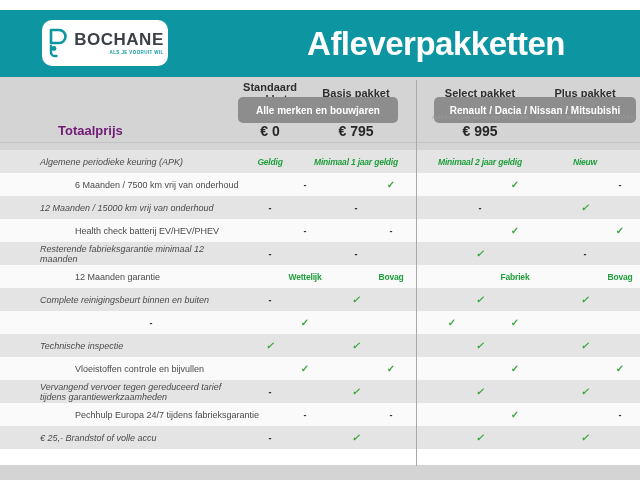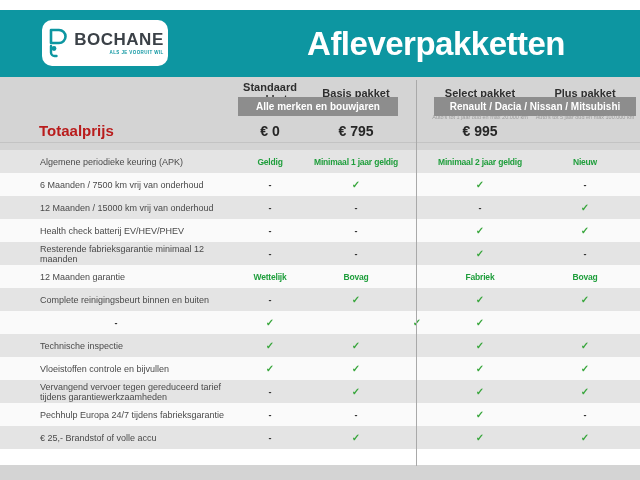--- a/index.html
+++ b/index.html
@@ -35,39 +35,39 @@
     width:640px;position:absolute;left:0;
   }
   .grid > div{display:flex;align-items:center;justify-content:center;text-align:center;}
   
   .colnames{top:81px;height:15px;}
   .colname{font-size:11px;font-weight:bold;color:#2e2e2e;}
   
   .badgerow{top:97px;height:15px;}
   .badge{
     background:#8d8d8d;color:#ffffff;font-weight:bold;font-size:10px;
-    height:19px;border-radius:0;
+    height:26px;border-radius:5px;
   }
   .span-left{grid-column:2/4;margin:0 6px;}
   .span-right{grid-column:5/7;margin:0 4px;}
   
   .noterow{top:113px;height:8px;}
   .note{font-size:5.5px;color:#9b9b9b;white-space:nowrap;}
   .note-select{grid-column:5;}
   .note-plus{grid-column:6;}
   
   .pricerow{top:119px;height:23px;}
-  .total-label{justify-content:flex-start !important;padding-left:39px;font-size:15px;font-weight:bold;color:#b91c1c;}
+  .total-label{justify-content:flex-start !important;padding-left:58px;font-size:13px;font-weight:bold;color:#701a75;}
   .price{font-size:14px;font-weight:bold;color:#262626;}
   .header-divider-line{position:absolute;top:142px;left:0;width:640px;height:1px;background:#c3c3c3;}
   
   .table-wrap{position:absolute;top:150px;left:0;width:640px;background:#ffffff;padding-bottom:16px;}
   .row{position:relative;height:23px;grid-template-columns:232px 76px 96px 26px 100px 110px;display:grid;}
-  .row.odd{background:#e4e4e4;}
-  .row.even{background:#fafafa;}
+  .row.odd{background:#e4e4e4;font-style:italic;}
+  .row.even{background:#fafafa;padding-left:35px;}
   .row > div{display:flex;align-items:center;justify-content:center;text-align:center;}
   .rlabel{justify-content:flex-start !important;text-align:left !important;padding-left:40px;
           font-size:9px;color:#4a4a4a;line-height:10px;}
   .cell{font-size:9px;}
   .cell.check{color:#38a63c;font-size:10px;font-weight:bold;}
   .cell.dash{color:#2f2f2f;font-size:9px;font-weight:bold;}
   .cell.tval{color:#1f9e3c;font-size:8.5px;font-weight:bold;letter-spacing:-.2px;white-space:nowrap;}
   
   .group-divider{position:absolute;left:416px;top:80px;width:1px;height:386px;background:#a9a9a9;}
 </style>

